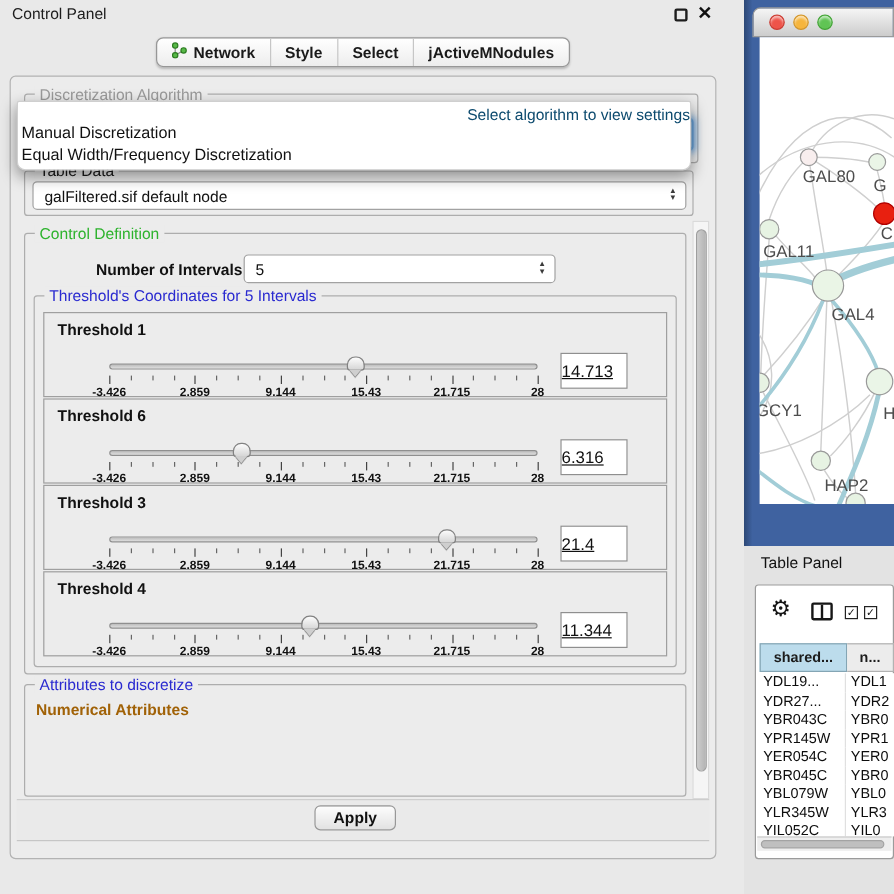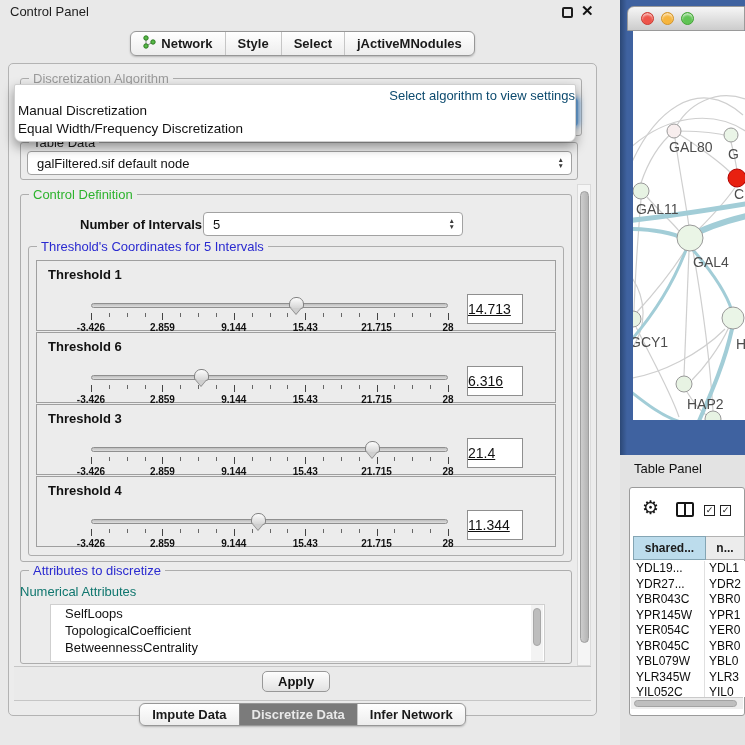--- a/index.html
+++ b/index.html
@@ -67,21 +67,21 @@
   .ticks { position:absolute; left:0; top:10px; width:100%; height:9px; }
   .tick { position:absolute; top:0; width:1px; background:#666; }
   .tick.major { height:7px; background:#444; } .tick.minor { height:4px; }
   .ticklabs { position:absolute; left:0; top:19px; width:100%; }
   .ticklab { position:absolute; transform:translateX(-50%); font-size:10px; font-weight:bold; color:#111; white-space:nowrap; }
   .vbox { position:absolute; left:430px; top:33px; width:56px; height:30px; background:#fff;
           border:1px solid #8f8f8f; font-size:14px; font-family:"Liberation Sans",sans-serif;
           text-align:left; padding-right:5px; color:#111;text-decoration:underline; }
 
   
-  .attr-label { position:absolute; left:20px; top:584px; font-size:13px; font-weight:normal; color:#0f766e; }
+  .attr-label { position:absolute; left:30px; top:584px; font-size:13px; font-weight:bold; color:#a16207; }
   .attr-list { position:absolute; left:50px; top:604px; width:495px; height:58px; background:#fff;
                border:1px solid #cscsc; border:1px solid #cfcfcf; overflow:hidden; }
   .attr-item { font-size:13px; color:#111; padding-left:14px; line-height:17px; }
   .list-scroll { position:absolute; right:1px; top:0; width:12px; height:100%; background:#f3f3f3; }
   .list-scroll .thumb { position:absolute; left:1.5px; top:3px; width:8px; height:38px; border-radius:4px;
                         background:#bdbdbd; border:1px solid #a7a7a7; }
 
   .divider { position:absolute; left:14px; width:577px; height:1px; background:#c6c6c6; }
   .apply-strip { position:absolute; left:14px; top:667px; width:577px; height:33px; background:#eaeaea; }
   .apply-btn { position:absolute; left:262px; top:671px; padding:2px 15px; font-size:13px; font-weight:bold; color:#111;
@@ -357,49 +357,26 @@
           </div>
         </div>
         <input class="vbox" value="11.344" style="">
       </div>
     </div>
 
   <div class="group" style="left:20px; top:570px; width:552px; height:94px;">
     <span class="gtitle blue">Attributes to discretize</span>
   </div>
   <div class="attr-label">Numerical Attributes</div>
-  <div class="attr-list">
-    <div id="attr-list-items">
-        <div class="attr-item">SelfLoops</div>
-        <div class="attr-item">TopologicalCoefficient</div>
-        <div class="attr-item">BetweennessCentrality</div>
-      </div>
-    <div class="list-scroll">
-      <div class="thumb"></div>
-    </div>
-  </div>
 
   <div class="divider" style="top:666px;"></div>
   <div class="apply-strip"></div>
   <div class="divider" style="top:700px;"></div>
   <button class="apply-btn">Apply</button>
 
-  <div class="tabbar-wrap" id="bottom-tabs-wrap">
-    <div class="tabbar" id="bottom-tabs">
-        <div class="tab-seg">
-          <span>Impute Data</span>
-        </div>
-        <div class="tab-seg selected">
-          <span>Discretize Data</span>
-        </div>
-        <div class="tab-seg">
-          <span>Infer Network</span>
-        </div>
-      </div>
-  </div>
 
   <div class="net-zone"></div>
   <div class="net-titlebar">
     <div class="light red"></div>
     <div class="light yellow"></div>
     <div class="light green"></div>
   </div>
   <div class="net-canvas">
     <svg id="net-svg" width="112" height="389" viewBox="0 0 112 389">
       <g fill="none" stroke="#cfcfcf" stroke-width="1.2">

